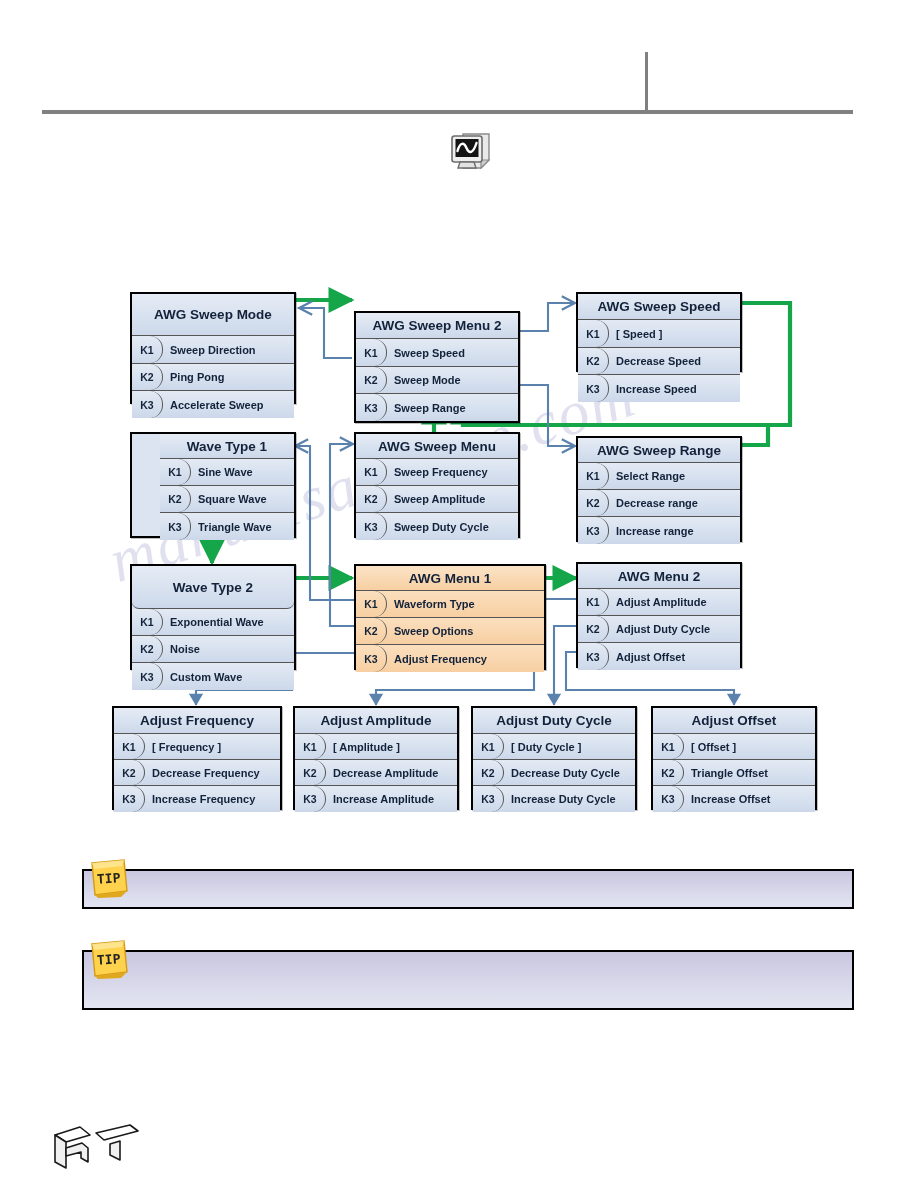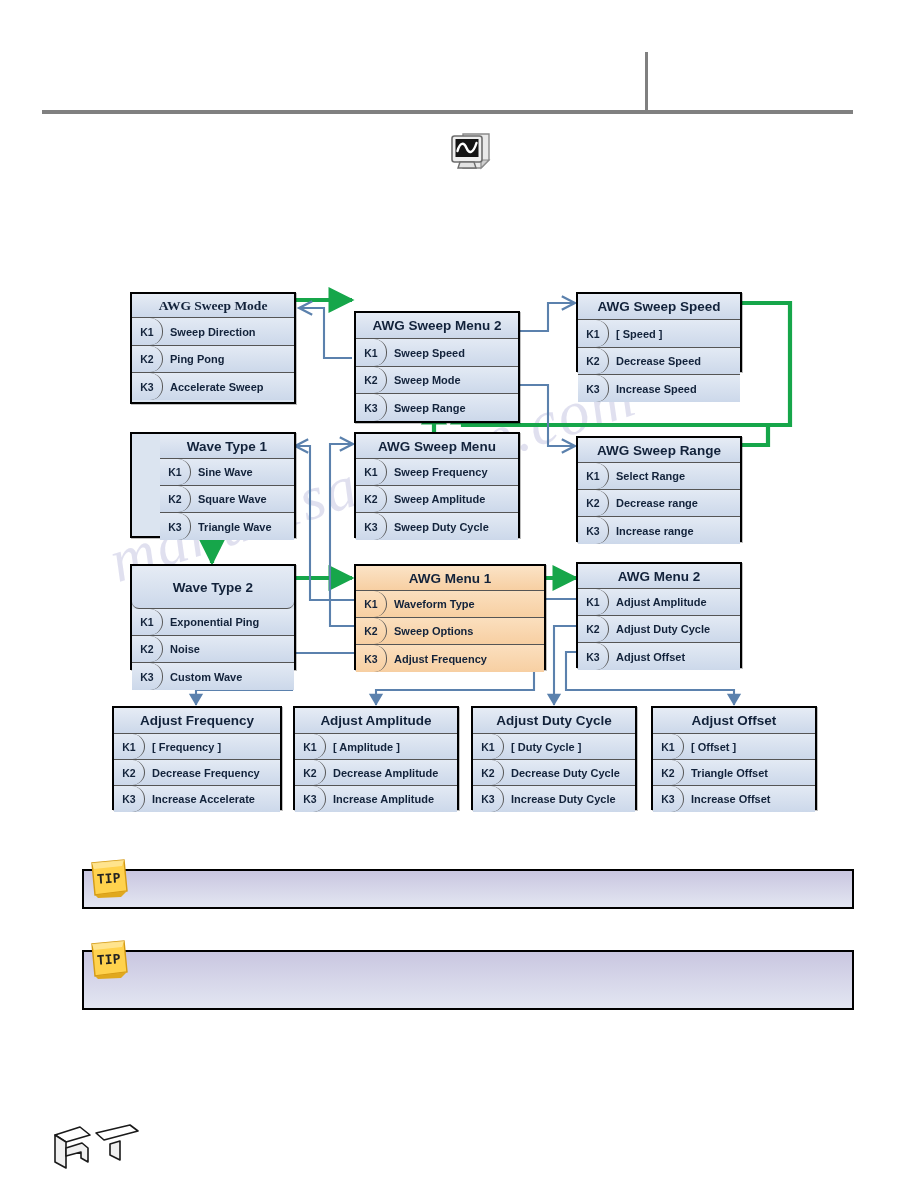--- a/index.html
+++ b/index.html
@@ -169,21 +169,21 @@
 
       <path d="M576,599 L534,599 L534,690 L376,690 L376,705" marker-end="url(#bheadf)"></path>
 
       <path d="M576,626 L554,626 L554,705" marker-end="url(#bheadf)"></path>
 
       <path d="M576,652 L566,652 L566,690 L734,690 L734,705" marker-end="url(#bheadf)"></path>
     </g>
   </svg>
 
   <div class="mbox" style="left:130px;top:292px;width:166px;height:112px;">
-    <div class="title" style="height:24px;font-family:Liberation Serif, serif;">AWG Sweep Mode</div>
+    <div class="title" style="height:42px;">AWG Sweep Mode</div>
     <div class="row" style="height:28px;">
       <div class="k">K1</div>
       <div class="lab">Sweep Direction</div>
     </div>
     <div class="row" style="height:27px;">
       <div class="k">K2</div>
       <div class="lab">Ping Pong</div>
     </div>
     <div class="row" style="height:27px;">
       <div class="k">K3</div>
@@ -268,21 +268,21 @@
     <div class="row" style="height:27px;">
       <div class="k">K3</div>
       <div class="lab">Increase range</div>
     </div>
   </div>
 
   <div class="mbox" style="left:130px;top:564px;width:166px;height:106px;">
     <div class="title" style="height:43px;border-radius:7px;">Wave Type 2</div>
     <div class="row" style="height:27px;">
       <div class="k">K1</div>
-      <div class="lab">Exponential Ping</div>
+      <div class="lab">Exponential Wave</div>
     </div>
     <div class="row" style="height:27px;">
       <div class="k">K2</div>
       <div class="lab">Noise</div>
     </div>
     <div class="row" style="height:27px;">
       <div class="k">K3</div>
       <div class="lab">Custom Wave</div>
     </div>
   </div>
@@ -324,21 +324,21 @@
     <div class="row" style="height:26px;">
       <div class="k">K1</div>
       <div class="lab">[ Frequency ]</div>
     </div>
     <div class="row" style="height:26px;">
       <div class="k">K2</div>
       <div class="lab">Decrease Frequency</div>
     </div>
     <div class="row" style="height:26px;">
       <div class="k">K3</div>
-      <div class="lab">Increase Accelerate</div>
+      <div class="lab">Increase Frequency</div>
     </div>
   </div>
 
   <div class="mbox" style="left:293px;top:706px;width:166px;height:104px;">
     <div class="title" style="height:26px;">Adjust Amplitude</div>
     <div class="row" style="height:26px;">
       <div class="k">K1</div>
       <div class="lab">[ Amplitude ]</div>
     </div>
     <div class="row" style="height:26px;">

